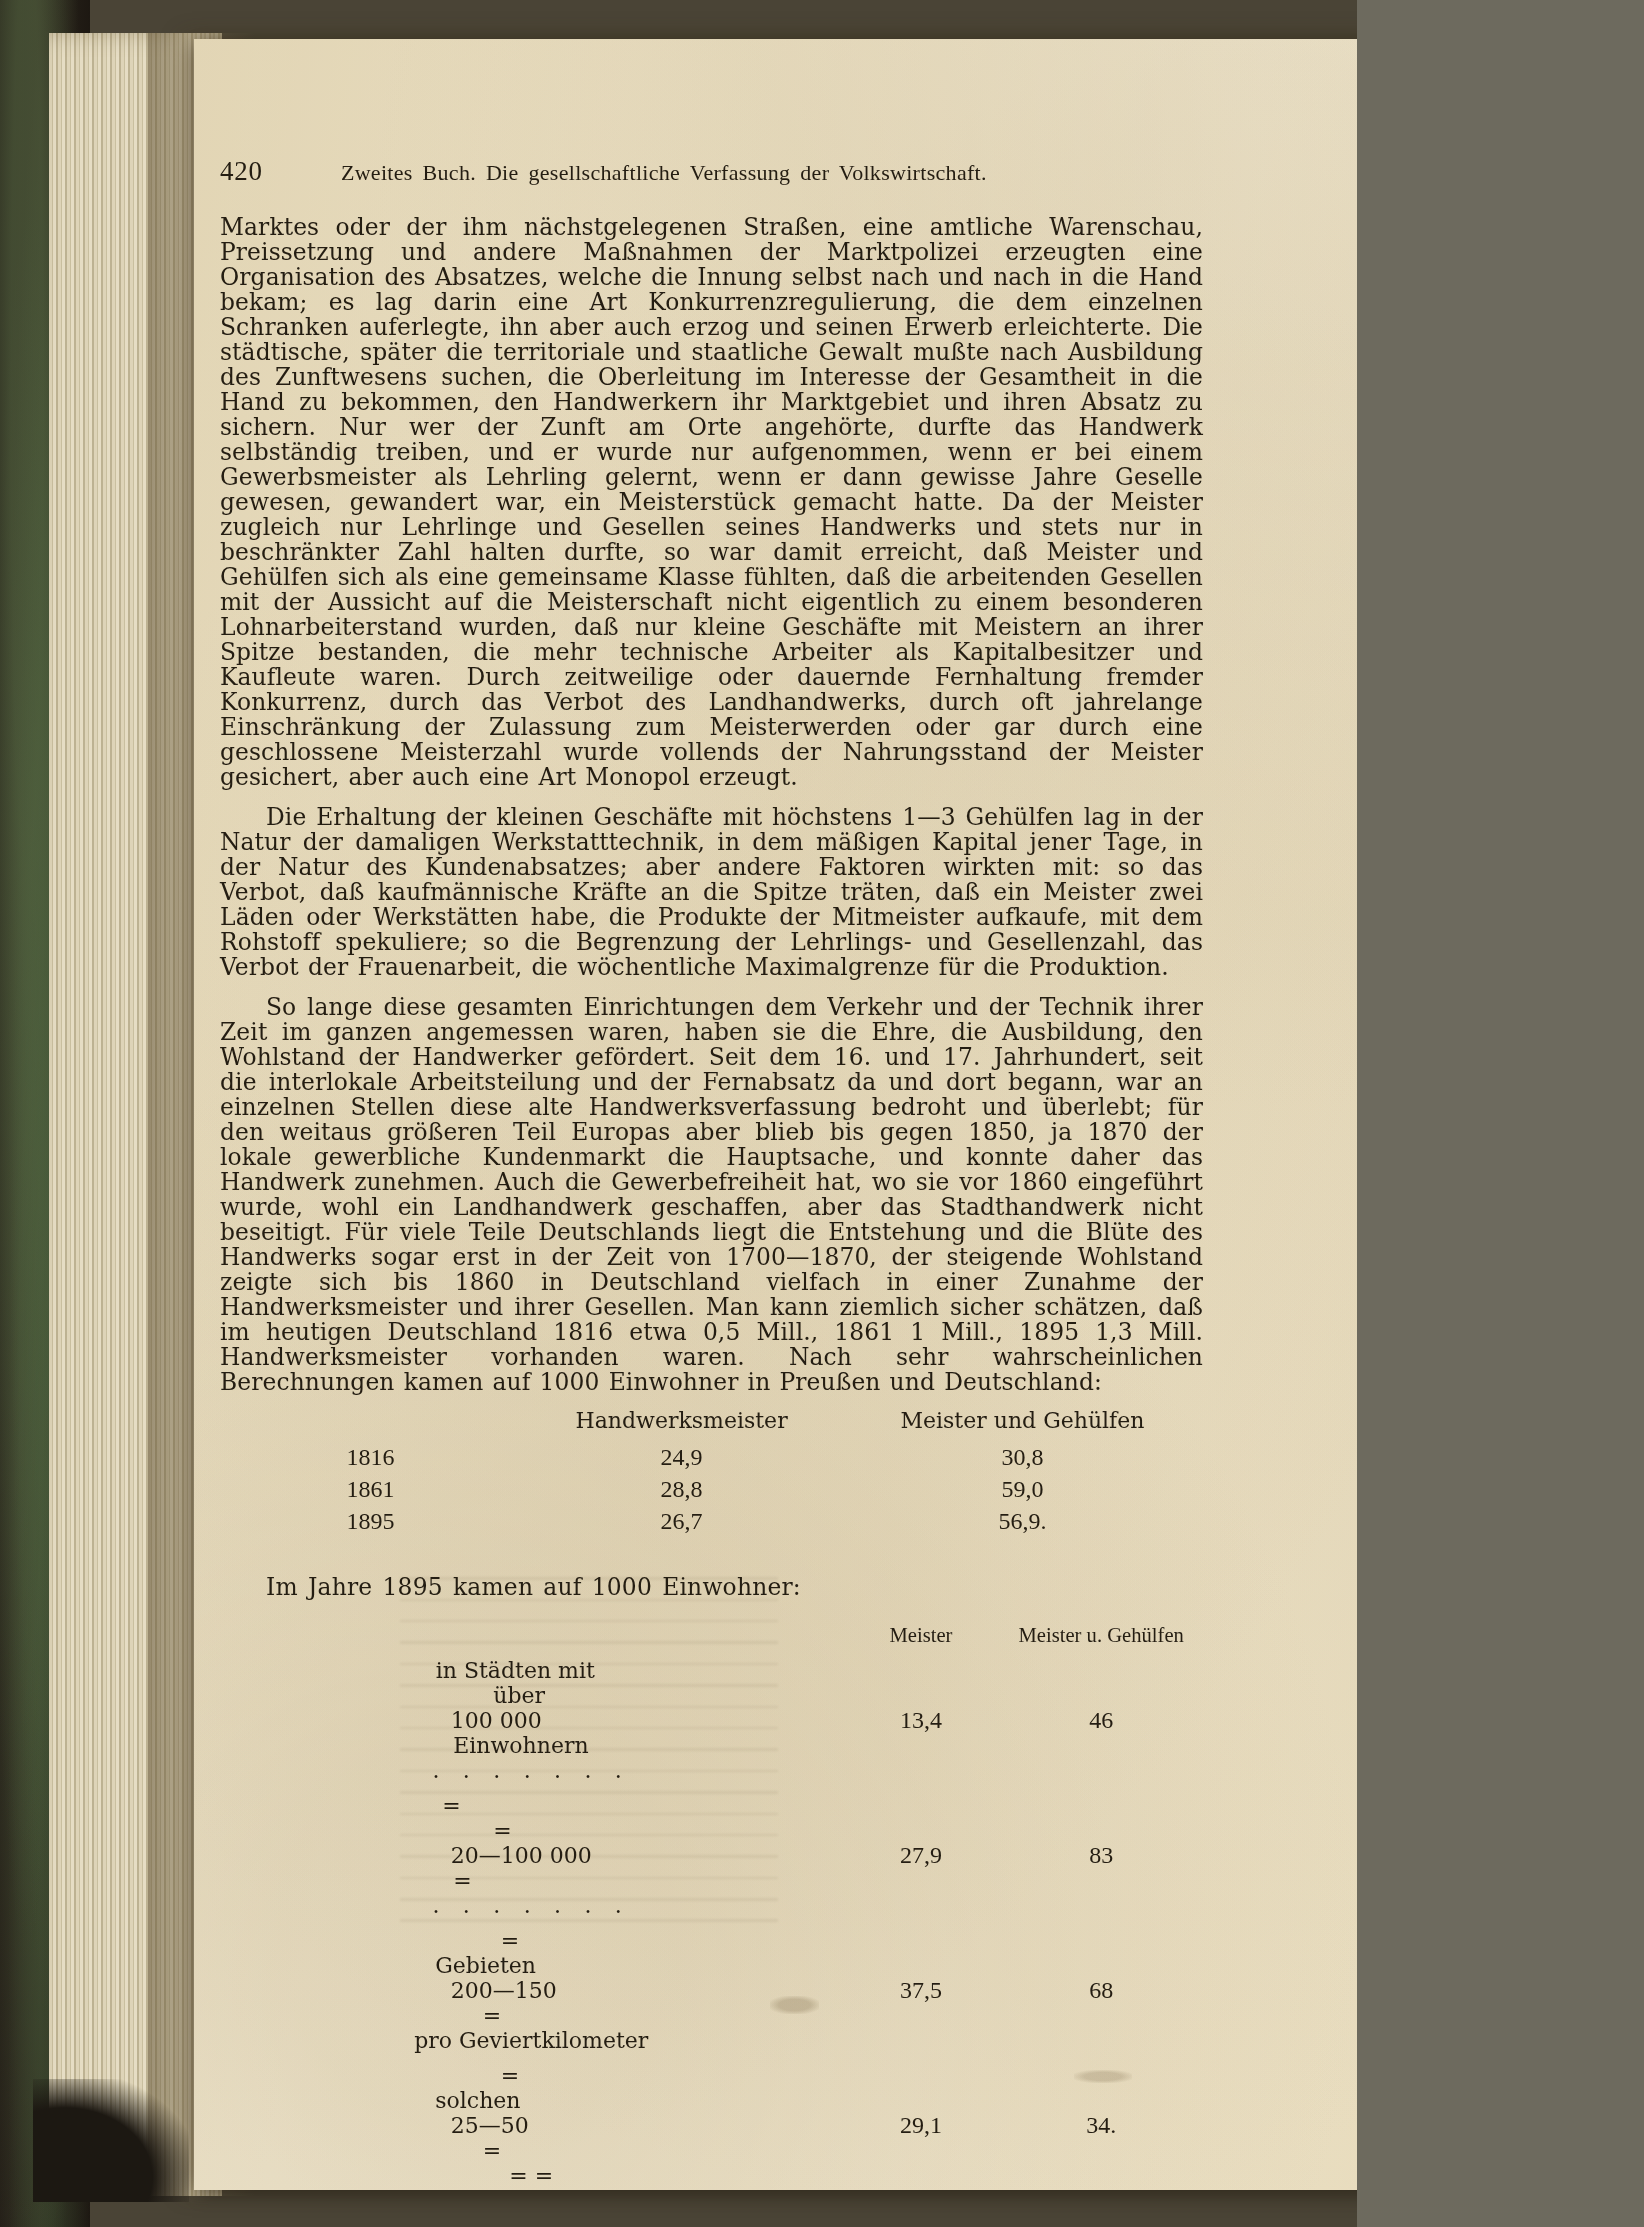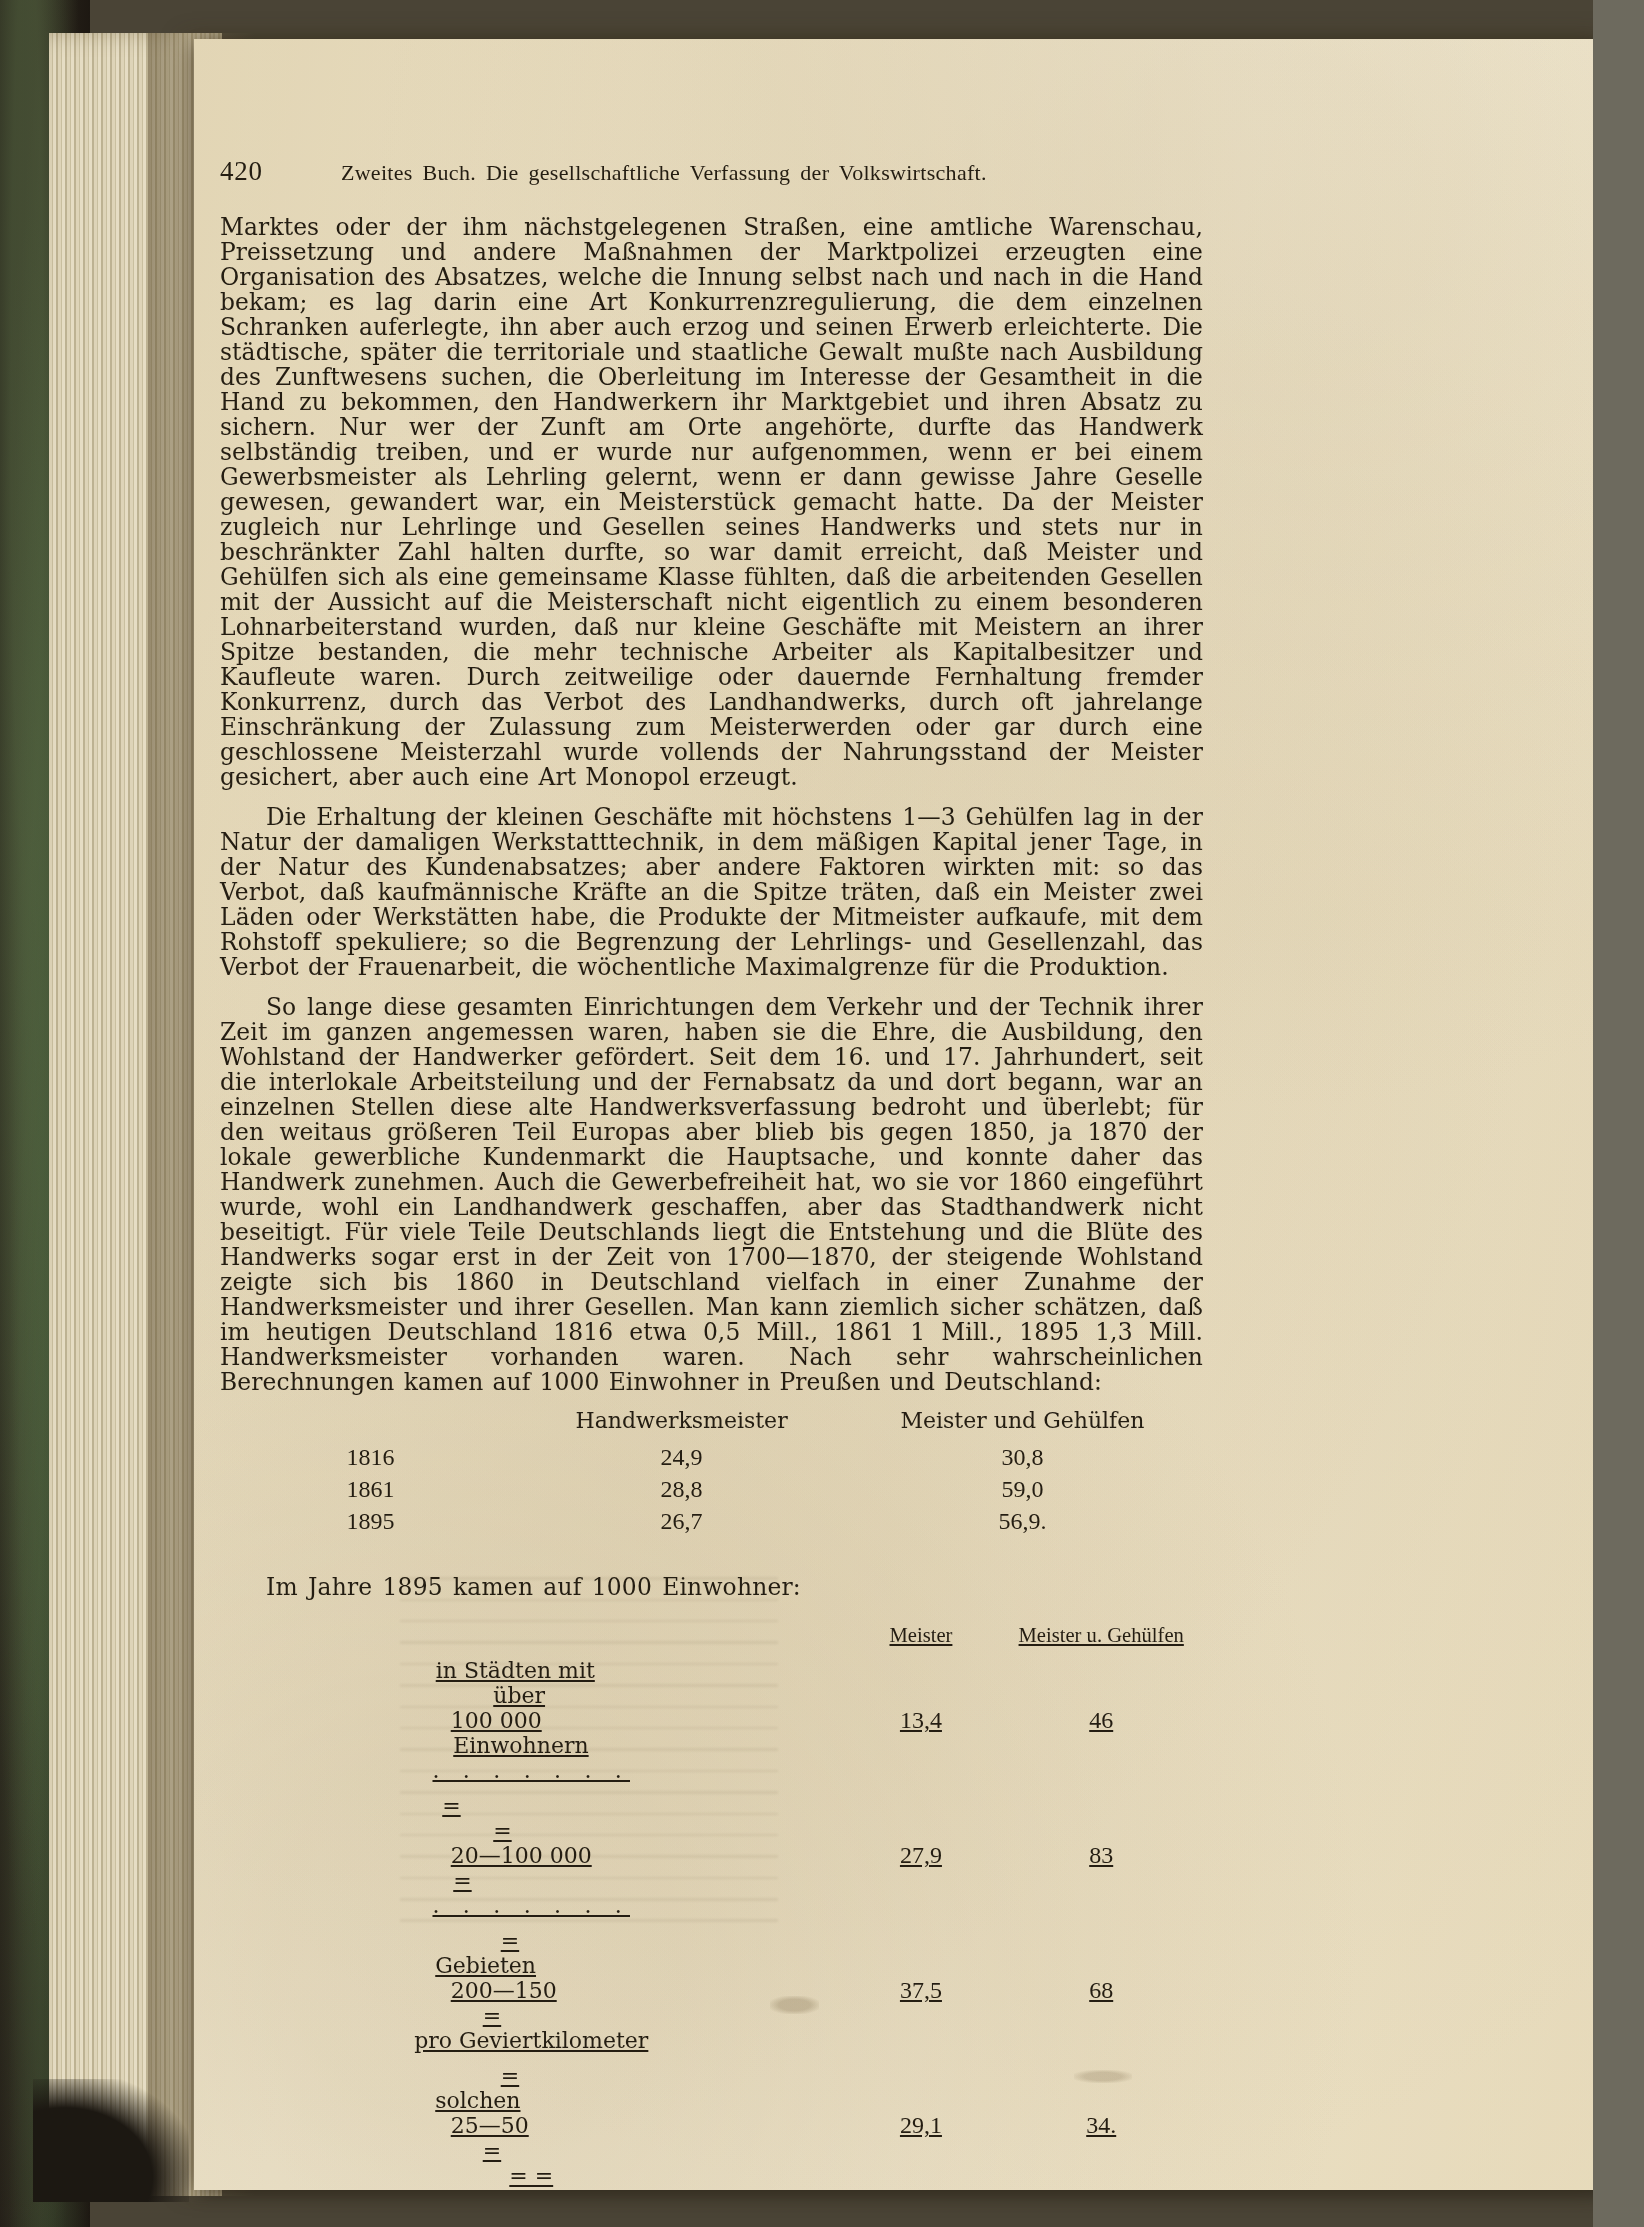--- a/index.html
+++ b/index.html
@@ -10,21 +10,21 @@
   body {
     width: 1645px;
     height: 2227px;
     overflow: hidden;
     font-family: "Liberation Serif", serif;
   }
 
   
   #scan {
     position: relative;
-    width: 1593px;
+    width: 1357px;
     height: 2227px;
     background: #4a4436;
     overflow: hidden;
   }
 
   
   #gutter-dark {
     position: absolute;
     left: 0; top: 0;
     width: 90px; height: 2227px;
@@ -169,21 +169,20 @@
     letter-spacing: 0.2px;
     word-spacing: 2.5px;
   }
 
   .tbl2wrap { margin-top: 21.4px; width: 983px; }
   .tbl2 {
     width: 983px;
     border-collapse: collapse;
     font-family: "DejaVu Serif", serif;
     font-size: 22px;
-    text-decoration: underline;
   }
   .tbl2 th {
     font-weight: normal;
     font-size: 20.6px;
     text-align: center;
     padding-bottom: 6.6px;
     white-space: nowrap;
   }
   .tbl2 td { padding: 5px 0; white-space: nowrap; }
   .t2-label { width: 625px; }

